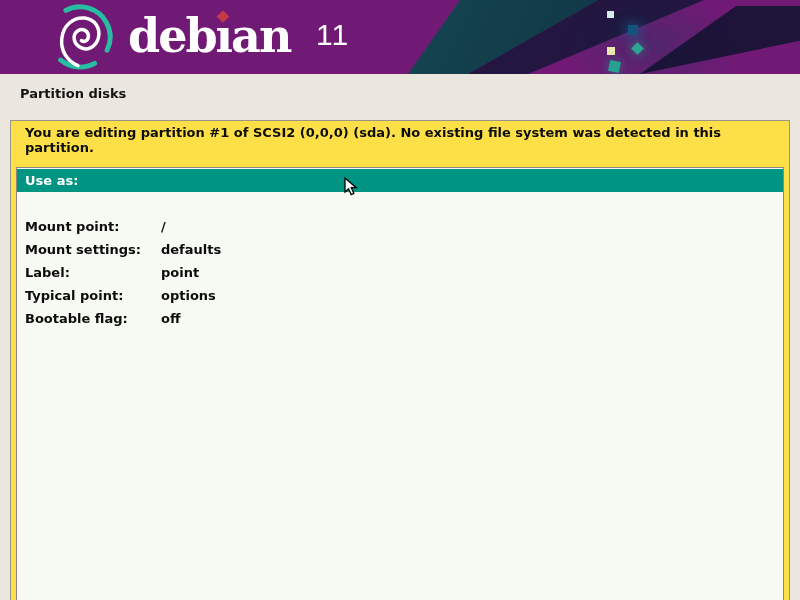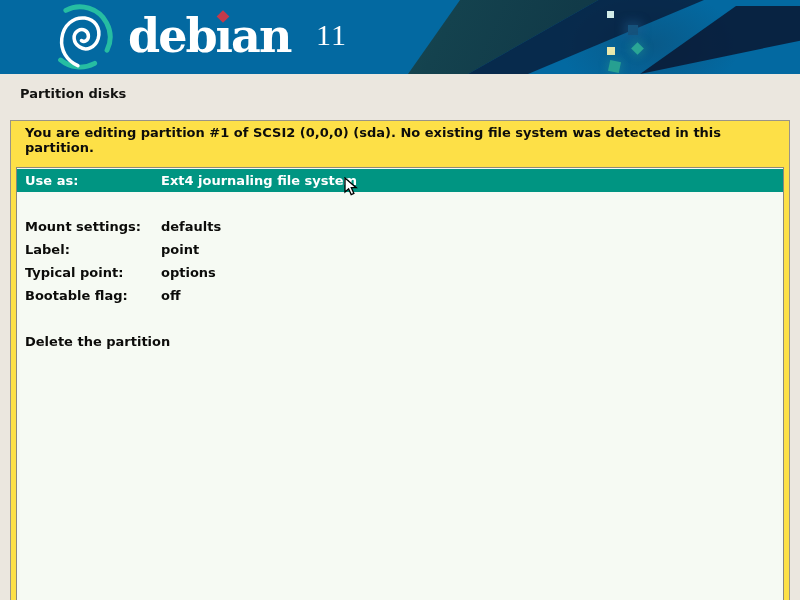--- a/index.html
+++ b/index.html
@@ -1,21 +1,21 @@
 <!DOCTYPE html>
 <html><head>
 <meta charset="utf-8">
 <style>
   * { margin:0; padding:0; box-sizing:border-box; }
   html,body { width:800px; height:600px; overflow:hidden; }
   body { font-family:"DejaVu Sans", sans-serif; background:#ebe7df; position:relative; }
 
   
   .header { position:absolute; top:0; left:0; width:800px; height:74px;
-            background:#0369a1; overflow:hidden; }
+            background:#701a75; overflow:hidden; }
   .art { position:absolute; inset:0; }
   .art-glow { position:absolute; left:560px; top:-10px; width:180px; height:110px;
               background:radial-gradient(closest-side, rgba(20,60,90,.35), rgba(0,0,0,0)); }
   .art-teal { position:absolute; inset:0;
               background:linear-gradient(115deg, #2a7a72 0%, #14424e 55%, #0b2a3c 100%);
               clip-path:polygon(57.5% 0, 74.8% 0, 58.5% 100%, 51% 100%); }
   .art-navy1 { position:absolute; inset:0; background:#0a1630;
                clip-path:polygon(74.8% 0, 88% 0, 66% 100%, 58.5% 100%); opacity:.75; }
   .art-navy2 { position:absolute; inset:0; background:#0a122b;
                clip-path:polygon(100% 8%, 100% 55%, 80% 100%, 92% 8%); opacity:.8; }
@@ -31,21 +31,21 @@
 
   .logo { position:absolute; left:44px; top:2px; width:72px; height:70px; }
   .brand { position:absolute; left:128px; top:8px; color:#ffffff;
            font-family:"DejaVu Serif", serif; font-weight:bold; font-size:46px;
            letter-spacing:-2px; line-height:56px; }
   .brand .i-wrap { position:relative; display:inline-block; }
   .brand .i-dot { position:absolute; left:50%; top:4px; width:9px; height:9px;
                   transform:translateX(-50%) rotate(45deg); background:#c33a4b; }
   .brand .i-stem { position:relative; }
   .version { position:absolute; left:316px; top:18px; color:#ffffff;
-             font-family:Liberation Serif, serif; font-size:30px; font-weight:normal;
+             font-family:Liberation Sans, sans-serif; font-size:30px; font-weight:normal;
              letter-spacing:1px; }
 
   
   .page { position:absolute; top:74px; left:0; width:800px; height:526px;
           background:#ebe7df;border-radius:9px; }
   .page-title { position:absolute; left:20px; top:12px; font-size:13px;
                 font-weight:bold; color:#131311; }
 
   .panel { position:absolute; left:10px; top:46px; width:780px; height:504px;
            background:#fde047; border:1px solid #9a9487; }
@@ -93,28 +93,28 @@
 </div>
 
 <div class="page">
   <div class="page-title">Partition disks</div>
 
   <div class="panel">
     <div class="question">You are editing partition #1 of SCSI2 (0,0,0) (sda). No existing file system was detected in this partition.</div>
     <div class="subtitle">Partition settings:</div>
 
     <div class="list">
-        <div class="list-row selected"><span class="row-label">Use as:</span><span class="row-value">Ext4 journaling file system</span></div>
+        <div class="list-row selected"><span class="row-label">Use as:</span></div>
         <div class="list-row"><span class="row-label"></span><span class="row-value"></span></div>
+        <div class="list-row"><span class="row-label">Mount point:</span><span class="row-value">/</span></div>
         <div class="list-row"><span class="row-label">Mount settings:</span><span class="row-value">defaults</span></div>
         <div class="list-row"><span class="row-label">Label:</span><span class="row-value">point</span></div>
         <div class="list-row"><span class="row-label">Typical point:</span><span class="row-value">options</span></div>
         <div class="list-row"><span class="row-label">Bootable flag:</span><span class="row-value">off</span></div>
         <div class="list-row"><span class="row-label"></span><span class="row-value"></span></div>
-        <div class="list-row"><span class="row-label">Delete the partition</span><span class="row-value"></span></div>
       </div>
   </div>
 
 </div>
 
 <svg class="cursor" width="16" height="20" viewBox="0 0 16 20">
   <polygon points="1,1 1,15 4.6,11.8 7.2,17.6 9.9,16.4 7.3,10.7 12.2,10.7" fill="#ffffff" stroke="#000000" stroke-width="1.3"></polygon>
 </svg>
 
 </body></html>

